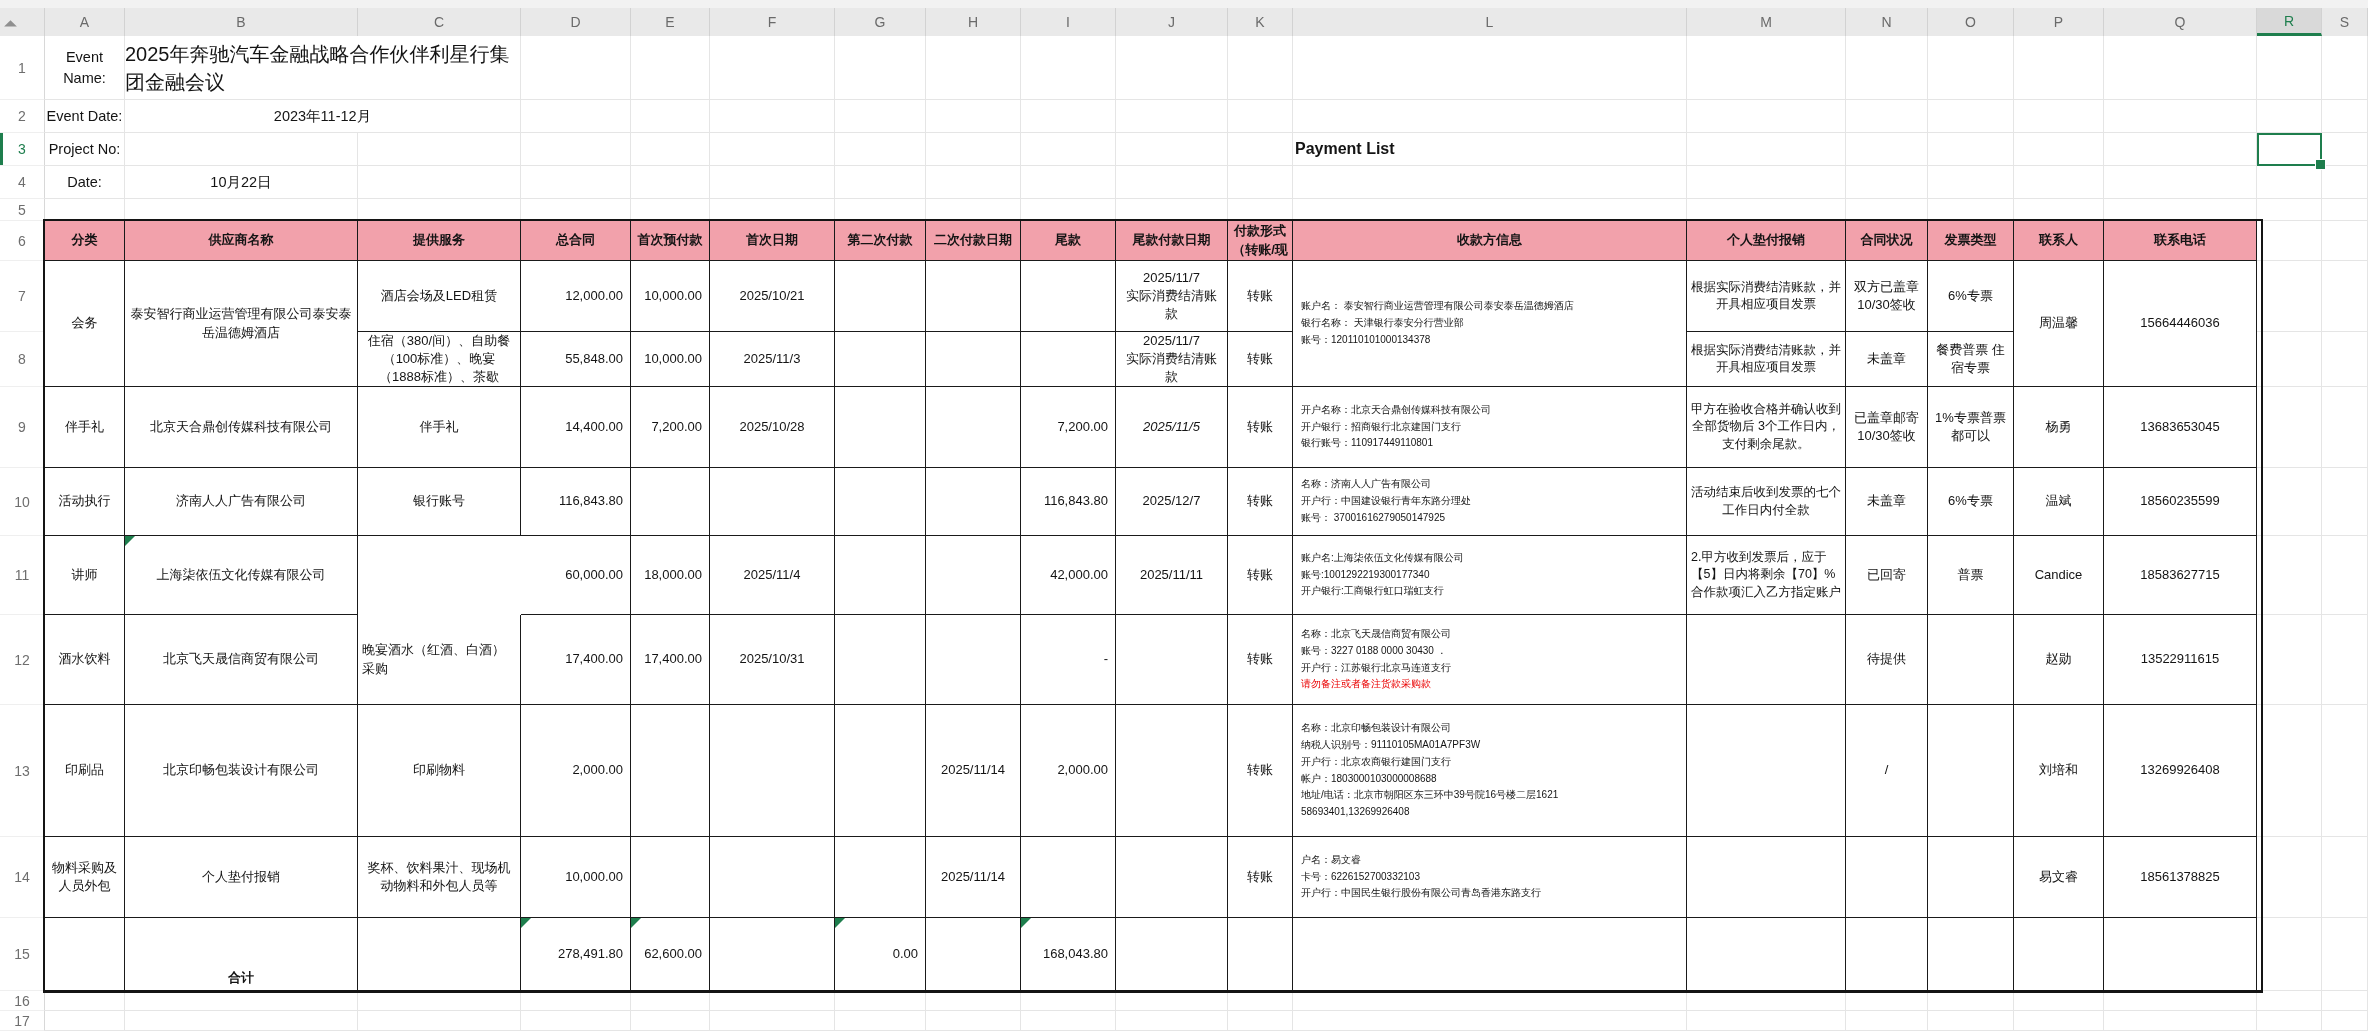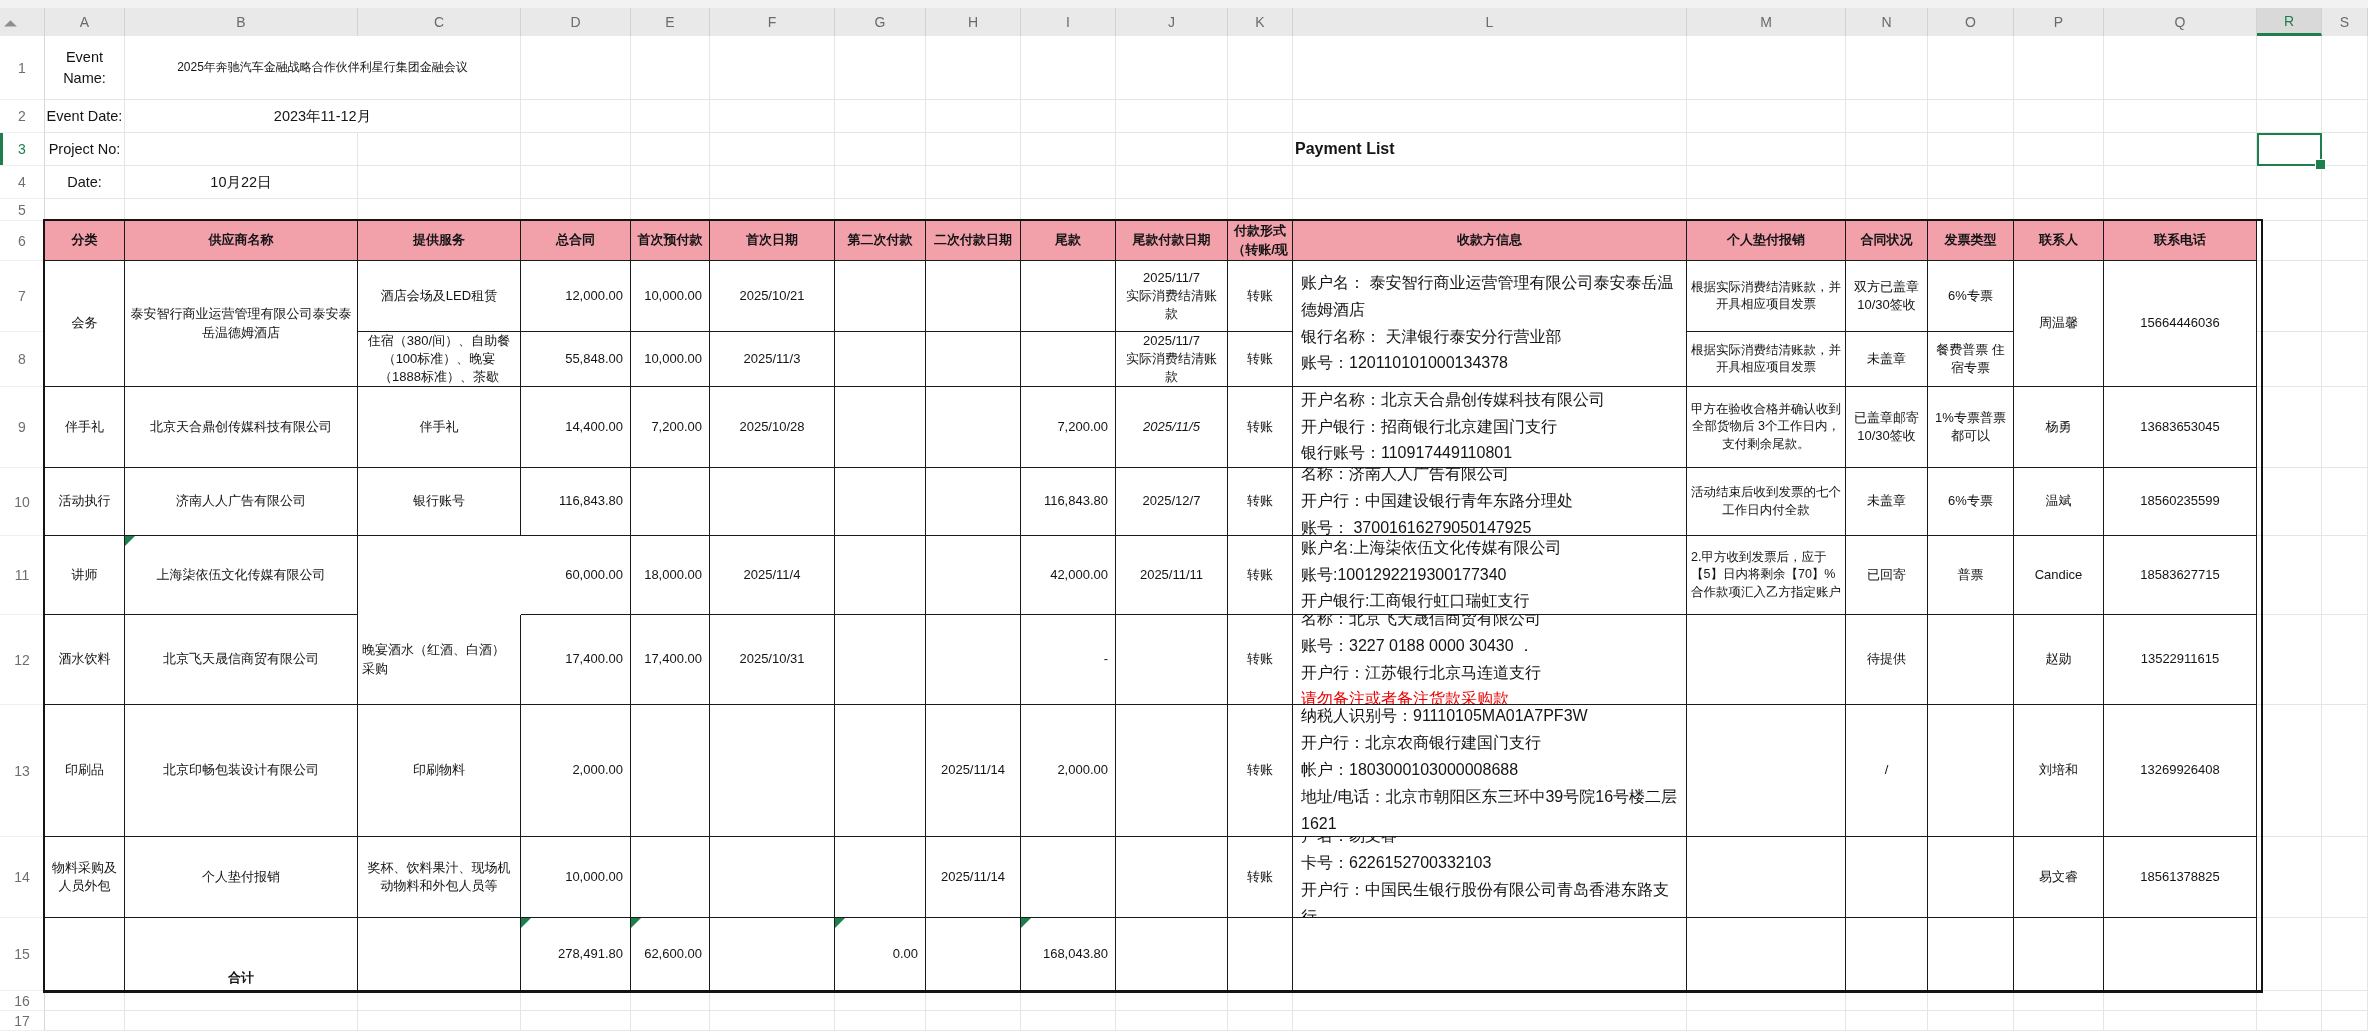--- a/index.html
+++ b/index.html
@@ -23,24 +23,24 @@
        color:#6E6E6E;font-size:14px;background:#fff;box-sizing:border-box;
        border-right:1px solid #D8D8D8;border-bottom:1px solid #EFEFEF}
   .gut.cur{color:#1E7E4D}
   .gut.cur::before{content:"";position:absolute;left:0;top:0;bottom:0;width:3px;background:#1E7E4D}
   .hd{background:#F2A1AB;font-weight:700;text-align:center;padding:0 2px}
   .num{justify-content:flex-end;padding-right:7px;text-align:right}
   .c{text-align:center}
   .wrapc{text-align:center;padding:0 4px}
   .pre{white-space:pre-line}
   .lab{font-size:14.5px;text-align:center;padding:0 1px}
-  .title{font-size:12px;text-align:left}
+  .title{font-size:20px;text-align:left}
   .pltitle{font-size:16px;font-weight:700;justify-content:flex-start;padding-left:2px}
   .payee{flex-direction:column;justify-content:center;align-items:flex-start;text-align:left;
-         padding:8px 8px;white-space:pre-line;line-height:1.68;font-size:16px}
+         padding:8px 8px;white-space:pre-line;line-height:1.68;font-size:10px}
   .mterm{font-size:12.5px}
   .lterm{text-align:left}
   .jp{padding:0 9px}
   .bottom{align-items:flex-end;padding-bottom:3px}
   .bold{font-weight:700}
   .warn{color:#EA0000}
   .tri::after{content:"";position:absolute;left:0;top:0;width:0;height:0;
       border:5px solid #1E7E4D;border-right-color:transparent;border-bottom-color:transparent}
   .sel{border:2.5px solid #1E7E4D;overflow:visible;z-index:5}
   .handle{position:absolute;right:-6px;bottom:-6px;width:9px;height:9px;background:#1E7E4D;

